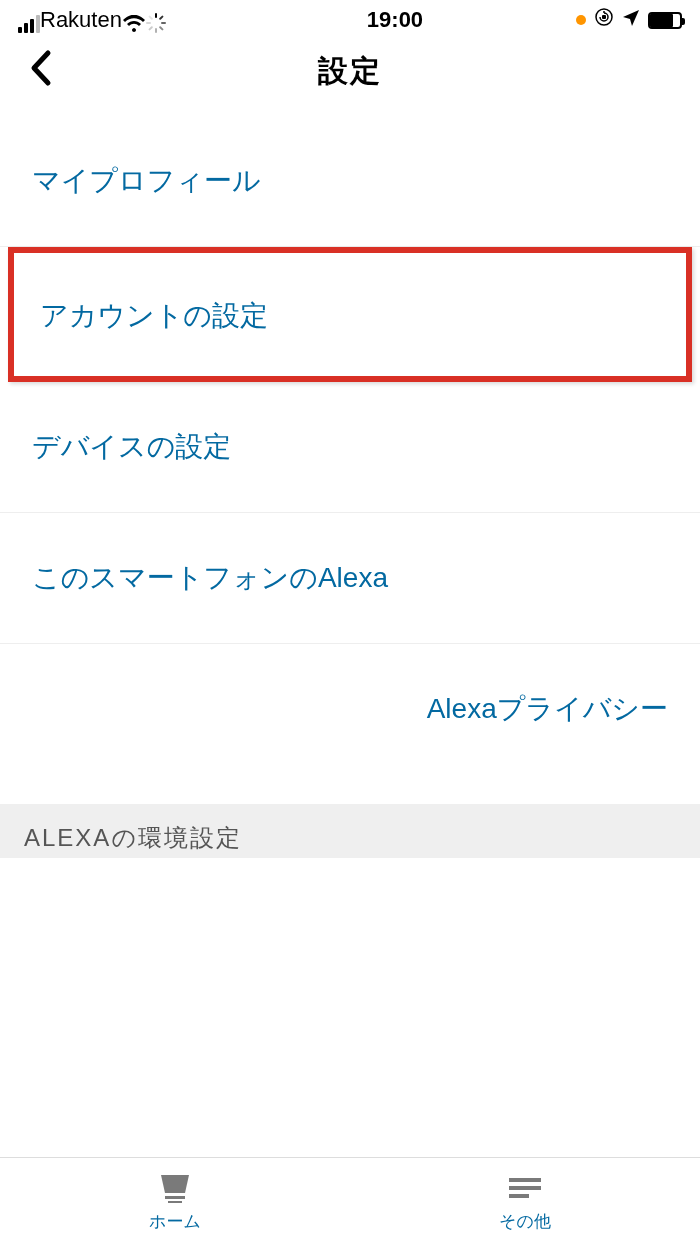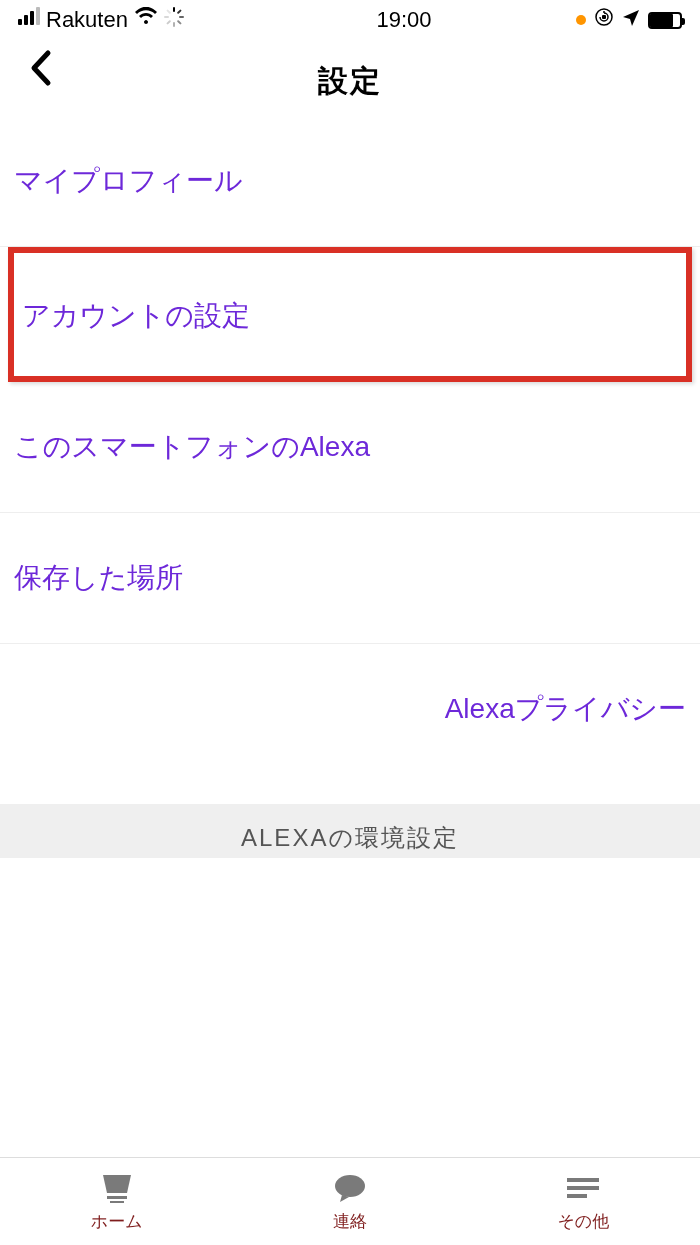--- a/index.html
+++ b/index.html
@@ -15,21 +15,21 @@
   .status-bar {
     height: 40px;
     display: flex;
     align-items: center;
     justify-content: space-between;
     padding: 0 18px;
     font-size: 22px;
     font-weight: 500;
     color: #000;
   }
-  .status-left { display: flex; align-items: flex-start; gap: 6px; }
+  .status-left { display: flex; align-items: flex-end; }
   .status-right { display: flex; align-items: center; gap: 8px; }
   .signal-bars { display: inline-flex; align-items: flex-end; gap: 2px; }
   .signal-bars span { width: 4px; background: #000; border-radius: 1px; }
   .signal-bars span:nth-child(1){height:6px;}
   .signal-bars span:nth-child(2){height:10px;}
   .signal-bars span:nth-child(3){height:14px;}
   .signal-bars span:nth-child(4){height:18px;background:#bbb;}
   .wifi-icon svg, .spinner-icon svg { display:block; }
   .dot-orange { width:10px; height:10px; background:#ff9500; border-radius:50%; }
   .battery {
@@ -38,84 +38,83 @@
   .battery::after {
     content:""; position:absolute; right:-5px; top:4px; width:3px; height:7px; background:#000; border-radius:0 2px 2px 0;
   }
   .battery-fill { height:100%; width:78%; background:#000; border-radius:1px; }
 
   
   .nav-header {
     height: 62px;
     position: relative;
     display: flex;
-    align-items: flex-end;
+    align-items: center;
     justify-content: center;
   }
   .back-btn {
     position: absolute;
     left: 28px;
     top: 50%;
     transform: translateY(-50%);
     font-size: 40px;
     font-weight: 300;
     line-height: 1;
   }
   .nav-title {
     font-size: 30px;
     font-weight: 700;
     letter-spacing: 2px;
   }
 
   
   .settings-list { }
   .row {
-    padding: 46px 14px;
+    padding: 46px 32px;
     border-bottom: 1px solid #eee;
     font-size: 28px;
-    color: #6d28d9;
+    color: #0369a1;
   }
   .row.first { border-top: none; padding-top: 60px; }
   .row.highlighted {
     outline: 6px solid #d93025;
     outline-offset: -6px;
     box-shadow: 2px 2px 4px rgba(0,0,0,0.15);
     border-top: 4px solid #6d28d9;
     margin: 0 8px;
   }
   .row.last-before-section { border-bottom: none; text-align: right; }
 
   
   .section-header {
     background: #efefef;
     padding: 18px 24px 4px 24px;
     font-size: 24px;
     color: #555;
     letter-spacing: 2px;
     margin-top: 30px;
-    text-align: center;
   }
 
   
   .tab-bar {
     position: absolute;
     bottom: 0; left: 0; right: 0;
     height: 88px;
     background: #fff;
     border-top: 1px solid #ddd;
     display: flex;
   }
   .tab-item {
     flex: 1;
     display: flex;
     flex-direction: column;
     align-items: center;
     justify-content: center;
     gap: 4px;
-    color: #7f1d1d;
+    color: #0369a1;
   }
   .tab-item .tab-label { font-size: 17px; }
   .tab-icon { width: 40px; height: 36px; display:flex; align-items:center; justify-content:center; }
   .tab-icon svg { fill: #7a7a7a; }
 </style>
 </head>
 <body>
 
 <div class="status-bar">
   <div class="status-left">
@@ -139,21 +138,21 @@
           <line x1="19" y1="10" x2="16" y2="10" opacity=".6"></line>
           <line x1="16.4" y1="16.4" x2="14.2" y2="14.2" opacity=".45"></line>
           <line x1="10" y1="19" x2="10" y2="16" opacity=".3"></line>
           <line x1="3.6" y1="16.4" x2="5.8" y2="14.2" opacity=".2"></line>
           <line x1="1" y1="10" x2="4" y2="10" opacity=".15"></line>
           <line x1="3.6" y1="3.6" x2="5.8" y2="5.8" opacity=".1"></line>
         </g>
       </svg>
     </span>
   </div>
-  <div style="font-weight:400;margin-left:48px;">19:00</div>
+  <div style="font-weight:700;margin-left:48px;">19:00</div>
   <div class="status-right">
     <span class="dot-orange"></span>
     <span>
       <svg width="20" height="20" viewBox="0 0 20 20">
           <circle cx="10" cy="10" r="8" fill="none" stroke="#000" stroke-width="1.5"></circle>
           <path d="M10 6v-2m0 2a4 4 0 1 1-4 4" fill="none" stroke="#000" stroke-width="1.5"></path>
           <rect x="8" y="8" width="4" height="4" rx="1" fill="#000"></rect>
         </svg>
     </span>
     <span>
@@ -177,24 +176,24 @@
 </div>
 
 <div class="settings-list">
   <div class="row first">
     <span>マイプロフィール</span>
   </div>
   <div class="row highlighted">
     <span>アカウントの設定</span>
   </div>
   <div class="row">
+    <span>デバイスの設定</span>
+  </div>
+  <div class="row">
     <span>このスマートフォンのAlexa</span>
-  </div>
-  <div class="row">
-    <span>保存した場所</span>
   </div>
   <div class="row last-before-section">
     <span>Alexaプライバシー</span>
   </div>
   <div class="section-header">
     <span>ALEXAの環境設定</span>
   </div>
 </div>
 
 <div class="tab-bar">
@@ -203,29 +202,20 @@
       <svg width="36" height="30" viewBox="0 0 36 30">
           <path d="M4 2 h28 L28 20 H8 Z" fill="#7a7a7a"></path>
           <rect x="8" y="23" width="20" height="3" fill="#7a7a7a"></rect>
           <rect x="11" y="28" width="14" height="2" fill="#7a7a7a"></rect>
         </svg>
     </div>
     <span class="tab-label">ホーム</span>
   </div>
   <div class="tab-item">
     <div class="tab-icon">
-      <svg width="36" height="30" viewBox="0 0 36 30">
-          <ellipse cx="18" cy="13" rx="15" ry="11" fill="#7a7a7a"></ellipse>
-          <path d="M10 22 L8 29 L17 24 Z" fill="#7a7a7a"></path>
-        </svg>
-    </div>
-    <span class="tab-label">連絡</span>
-  </div>
-  <div class="tab-item">
-    <div class="tab-icon">
       <svg width="32" height="24" viewBox="0 0 32 24">
           <rect x="0" y="2" width="32" height="4" fill="#7a7a7a"></rect>
           <rect x="0" y="10" width="32" height="4" fill="#7a7a7a"></rect>
           <rect x="0" y="18" width="20" height="4" fill="#7a7a7a"></rect>
         </svg>
     </div>
     <span class="tab-label">その他</span>
   </div>
 </div>
 

